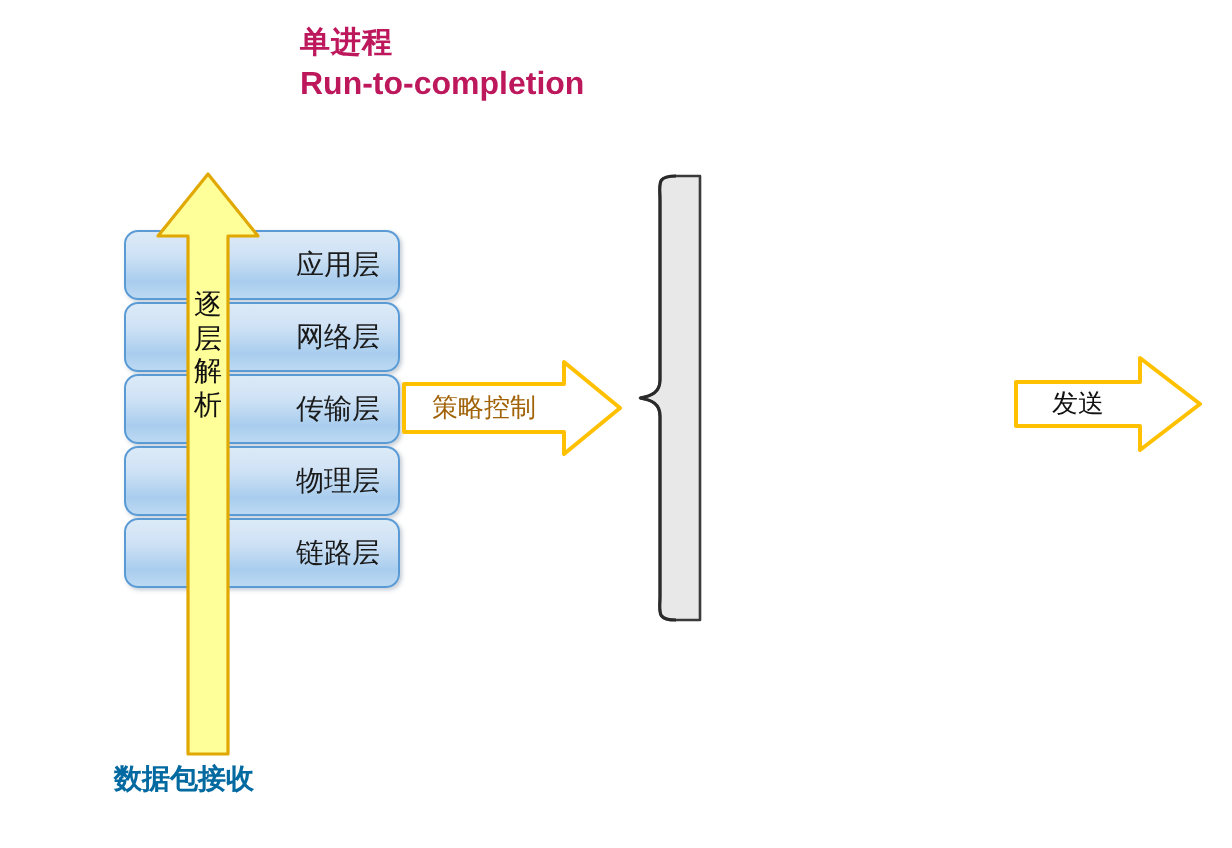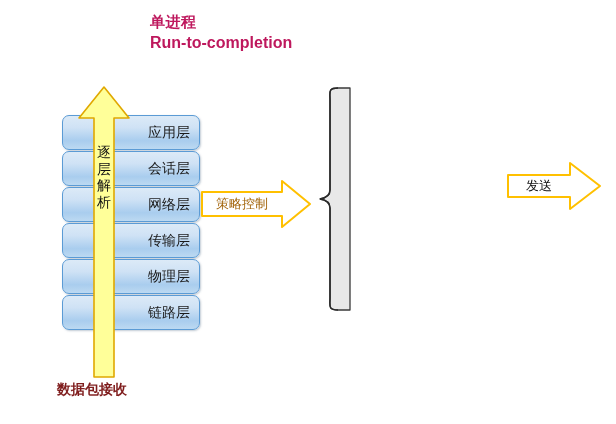--- a/index.html
+++ b/index.html
@@ -85,21 +85,21 @@
     display: block;
   }
 
   
   .caption-bottom {
     position: absolute;
     left: 57px;
     top: 381px;
     font-size: 14px;
     font-weight: bold;
-    color: #7f1d1d;
+    color: #0369a1;
     white-space: nowrap;
   }
 
   
   .mid-arrow {
     position: absolute;
     left: 200px;
     top: 178px;
     width: 112px;
     height: 52px;
@@ -152,21 +152,21 @@
     transform: translateY(-50%);
     font-size: 13.5px;
     color: #1a1a1a;
     white-space: nowrap;
   }
 
   
   .send-arrow {
     position: absolute;
     left: 506px;
-    top: 159px;
+    top: 175px;
     width: 96px;
     height: 54px;
   }
   .send-arrow svg { display: block; }
   .send-arrow-text {
     position: absolute;
     left: 6px;
     top: 50%;
     transform: translateY(-50%);
     width: 54px;
@@ -182,23 +182,20 @@
 <div id="canvas">
 
   <div class="title-block">
     <div class="title-line1">单进程</div>
     <div class="title-line2">Run-to-completion</div>
   </div>
 
   <div class="osi-stack">
     <div class="osi-layer">
       <span class="osi-label">应用层</span>
-    </div>
-    <div class="osi-layer">
-      <span class="osi-label">会话层</span>
     </div>
     <div class="osi-layer">
       <span class="osi-label">网络层</span>
     </div>
     <div class="osi-layer">
       <span class="osi-label">传输层</span>
     </div>
     <div class="osi-layer">
       <span class="osi-label">物理层</span>
     </div>

